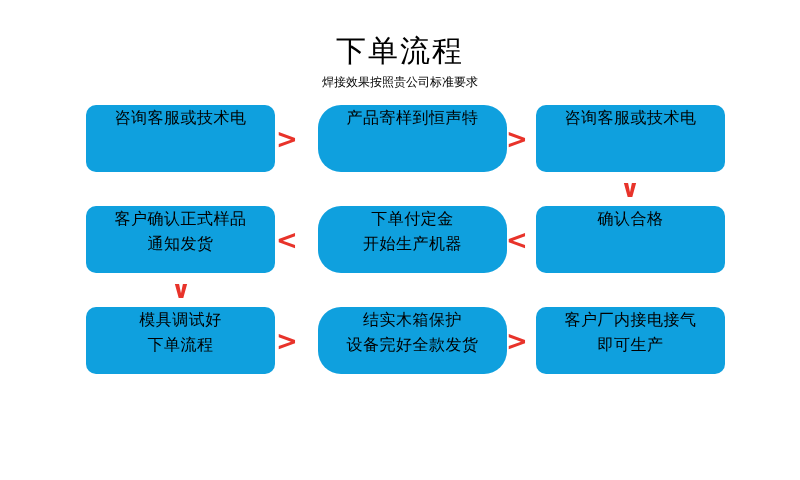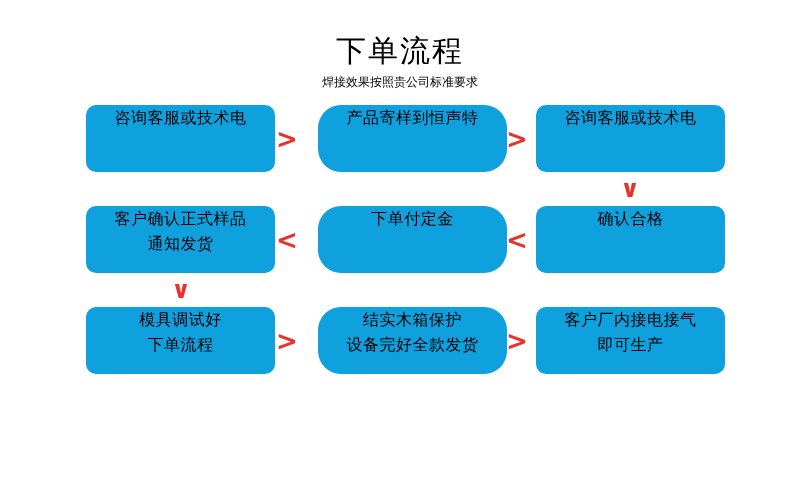--- a/index.html
+++ b/index.html
@@ -143,20 +143,21 @@
     </div>
 
     <div class="flow-row">
       <div class="node col1">
         <span class="line">客户确认正式样品</span>
         <span class="line">通知发货</span>
       </div>
       <div class="arrow arrow-h gap1">&lt;</div>
       <div class="node col2">
         <span class="line">下单付定金</span>
+        <span class="line">开始生产机器</span>
       </div>
       <div class="arrow arrow-h gap2">&lt;</div>
       <div class="node col3">
         <span class="line">确认合格</span>
       </div>
       <div class="arrow arrow-v under-col1">∨</div>
     </div>
 
     <div class="flow-row">
       <div class="node col1">

